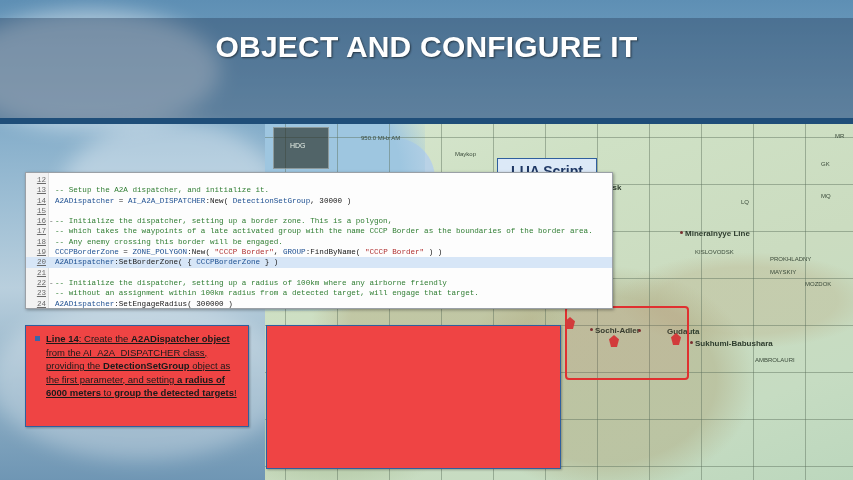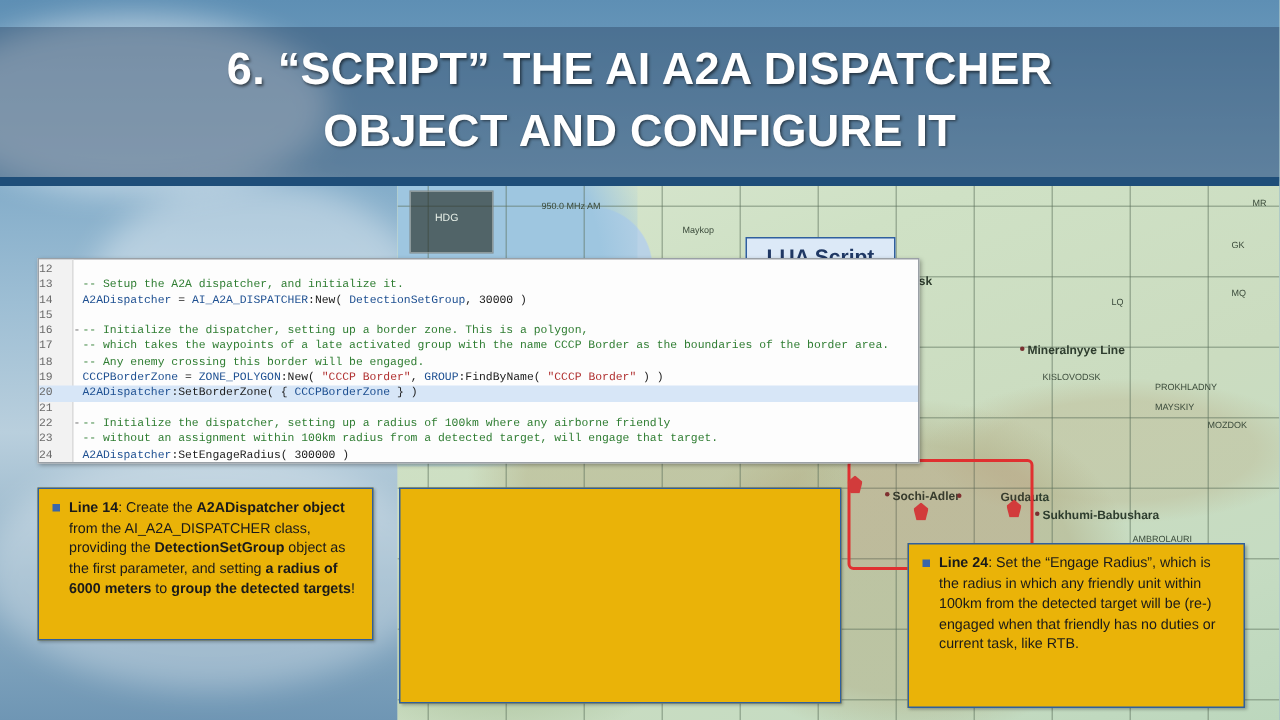--- a/index.html
+++ b/index.html
@@ -103,33 +103,33 @@
   }
   .code-gutter{
     position:absolute;left:0;top:0;width:22px;height:135px;background:#f2f2f2;border-right:1px solid #dcdcdc;
   }
   .code-lines{
     position:absolute;left:0;top:2px;width:586px;
     font-family:"Liberation Mono", monospace;font-size:7.6px;line-height:10.3px;
     white-space:pre;
   }
   .code-row{height:10.3px;}
-  .ln{display:inline-block;width:20px;color:#6a6a6a;padding-right:3px;}
+  .ln{display:inline-block;width:20px;text-align:right;color:#6a6a6a;padding-right:3px;text-decoration:underline;}
   .fold{display:inline-block;width:6px;color:#6a6a6a;}
   .cm{color:#2f7d32;}
   .st{color:#b03030;}
   .nm{color:#1d4f91;}
   .pl{color:#202020;}
   .hl{background:#d7e6f7;}
 
   
   .callout{
-    position:absolute;background:#eab308;border:1px solid #2f5f9e;
+    position:absolute;background:#ef4444;border:1px solid #2f5f9e;
     box-shadow:1px 1px 2px rgba(0,0,0,.28);
-    font-size:9.5px;color:#1a1a1a;line-height:13.5px;
+    font-size:9.5px;color:#1a1a1a;line-height:13.5px;text-decoration:underline;
   }
   .callout ul{margin:0;padding:6px 8px 6px 20px;list-style:none;}
   .callout li{position:relative;margin-bottom:8px;}
   .callout li:last-child{margin-bottom:0;}
   .callout li:before{
     content:"";position:absolute;left:-11px;top:4px;width:5px;height:5px;background:#3a66a8;
   }
   .b{font-weight:bold;}
   .co1{left:25px;top:325px;width:222px;height:100px;}
   .co2{left:266px;top:325px;width:293px;height:142px;}
@@ -207,39 +207,33 @@
 
     <div class="redzone"></div>
     <div class="unit-icon" style="left:300px;top:196px;"></div>
     <div class="unit-icon" style="left:344px;top:214px;"></div>
     <div class="unit-icon" style="left:406px;top:212px;"></div>
   </div>
 
   <div class="title-band"></div>
   <div class="title-accent"></div>
   <div class="title-text">
-    <span>6. “SCRIPT” THE AI A2A DISPATCHER</span>
     <span class="title-line2">OBJECT AND CONFIGURE IT</span>
   </div>
 
   <div class="lua-badge">LUA Script</div>
 
   <div class="code-box">
     <div class="code-gutter"></div>
     <div class="code-lines" id="code-lines"><div class="code-row"><span class="ln">12</span><span class="fold"></span></div><div class="code-row"><span class="ln">13</span><span class="fold"></span><span class="cm">-- Setup the A2A dispatcher, and initialize it.</span></div><div class="code-row"><span class="ln">14</span><span class="fold"></span><span class="pl"><span class="nm">A2ADispatcher</span> = <span class="nm">AI_A2A_DISPATCHER</span>:New( <span class="nm">DetectionSetGroup</span>, 30000 )</span></div><div class="code-row"><span class="ln">15</span><span class="fold"></span></div><div class="code-row"><span class="ln">16</span><span class="fold">-</span><span class="cm">-- Initialize the dispatcher, setting up a border zone. This is a polygon,</span></div><div class="code-row"><span class="ln">17</span><span class="fold"></span><span class="cm">-- which takes the waypoints of a late activated group with the name CCCP Border as the boundaries of the border area.</span></div><div class="code-row"><span class="ln">18</span><span class="fold"></span><span class="cm">-- Any enemy crossing this border will be engaged.</span></div><div class="code-row"><span class="ln">19</span><span class="fold"></span><span class="pl"><span class="nm">CCCPBorderZone</span> = <span class="nm">ZONE_POLYGON</span>:New( <span class="st">"CCCP Border"</span>, <span class="nm">GROUP</span>:FindByName( <span class="st">"CCCP Border"</span> ) )</span></div><div class="code-row hl"><span class="ln">20</span><span class="fold"></span><span class="pl"><span class="nm">A2ADispatcher</span>:SetBorderZone( { <span class="nm">CCCPBorderZone</span> } )</span></div><div class="code-row"><span class="ln">21</span><span class="fold"></span></div><div class="code-row"><span class="ln">22</span><span class="fold">-</span><span class="cm">-- Initialize the dispatcher, setting up a radius of 100km where any airborne friendly</span></div><div class="code-row"><span class="ln">23</span><span class="fold"></span><span class="cm">-- without an assignment within 100km radius from a detected target, will engage that target.</span></div><div class="code-row"><span class="ln">24</span><span class="fold"></span><span class="pl"><span class="nm">A2ADispatcher</span>:SetEngageRadius( 300000 )</span></div></div>
   </div>
 
   <div class="callout co1">
     <ul id="callout-left">
         <li><span class="b">Line 14</span><span>: Create the </span><span class="b">A2ADispatcher  object</span><span> from the AI_A2A_DISPATCHER class, providing the </span><span class="b">DetectionSetGroup</span><span> object as the first parameter, and setting </span><span class="b">a radius of 6000 meters</span><span> to </span><span class="b">group the detected targets</span><span>!</span></li>
       </ul>
   </div>
   <div class="callout co2">
     <ul id="callout-middle">
       </ul>
   </div>
-  <div class="callout co3">
-    <ul id="callout-right">
-        <li><span class="b">Line 24</span><span>: Set the “Engage Radius”, which is the radius in which any friendly unit within 100km from the detected target will be (re-) engaged when that friendly  has no duties or current task, like RTB.</span></li>
-      </ul>
-  </div>
 
 </div>
 
 </body></html>

